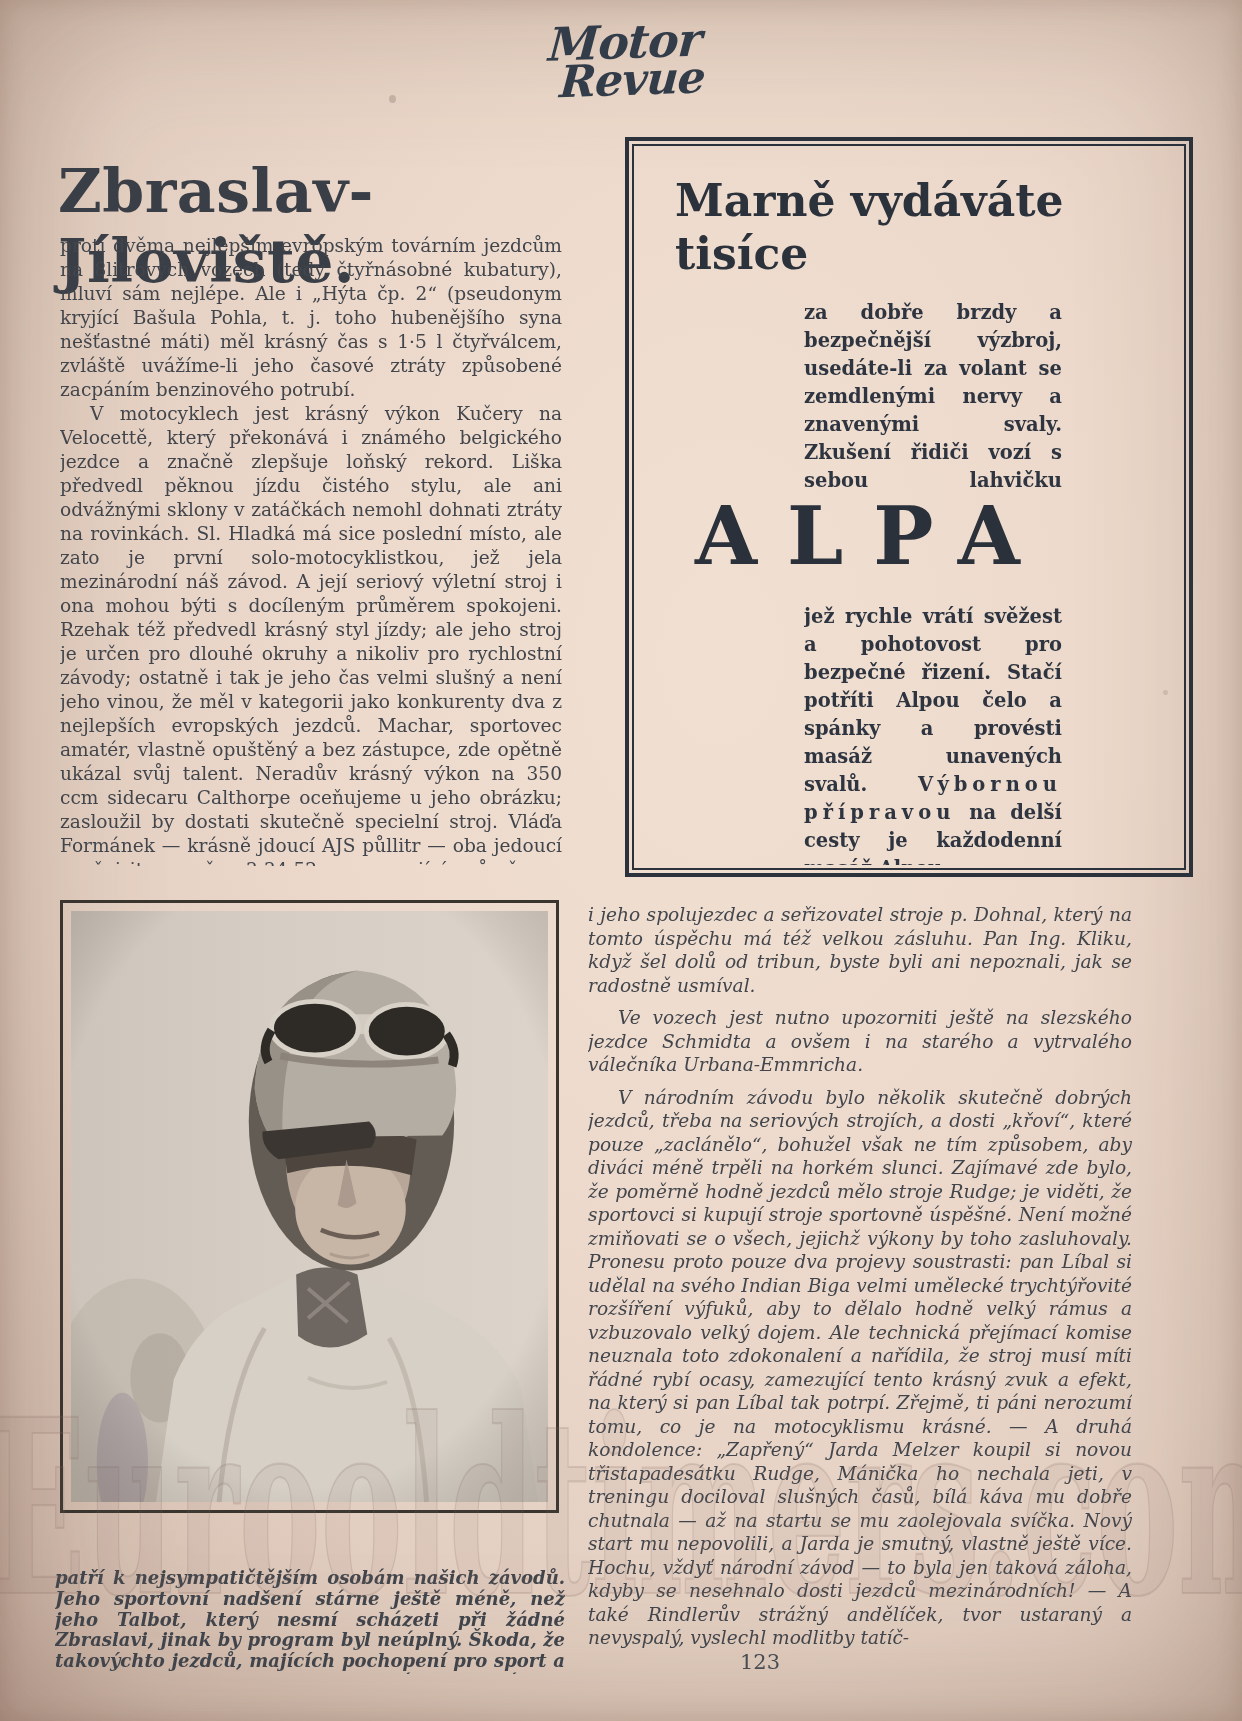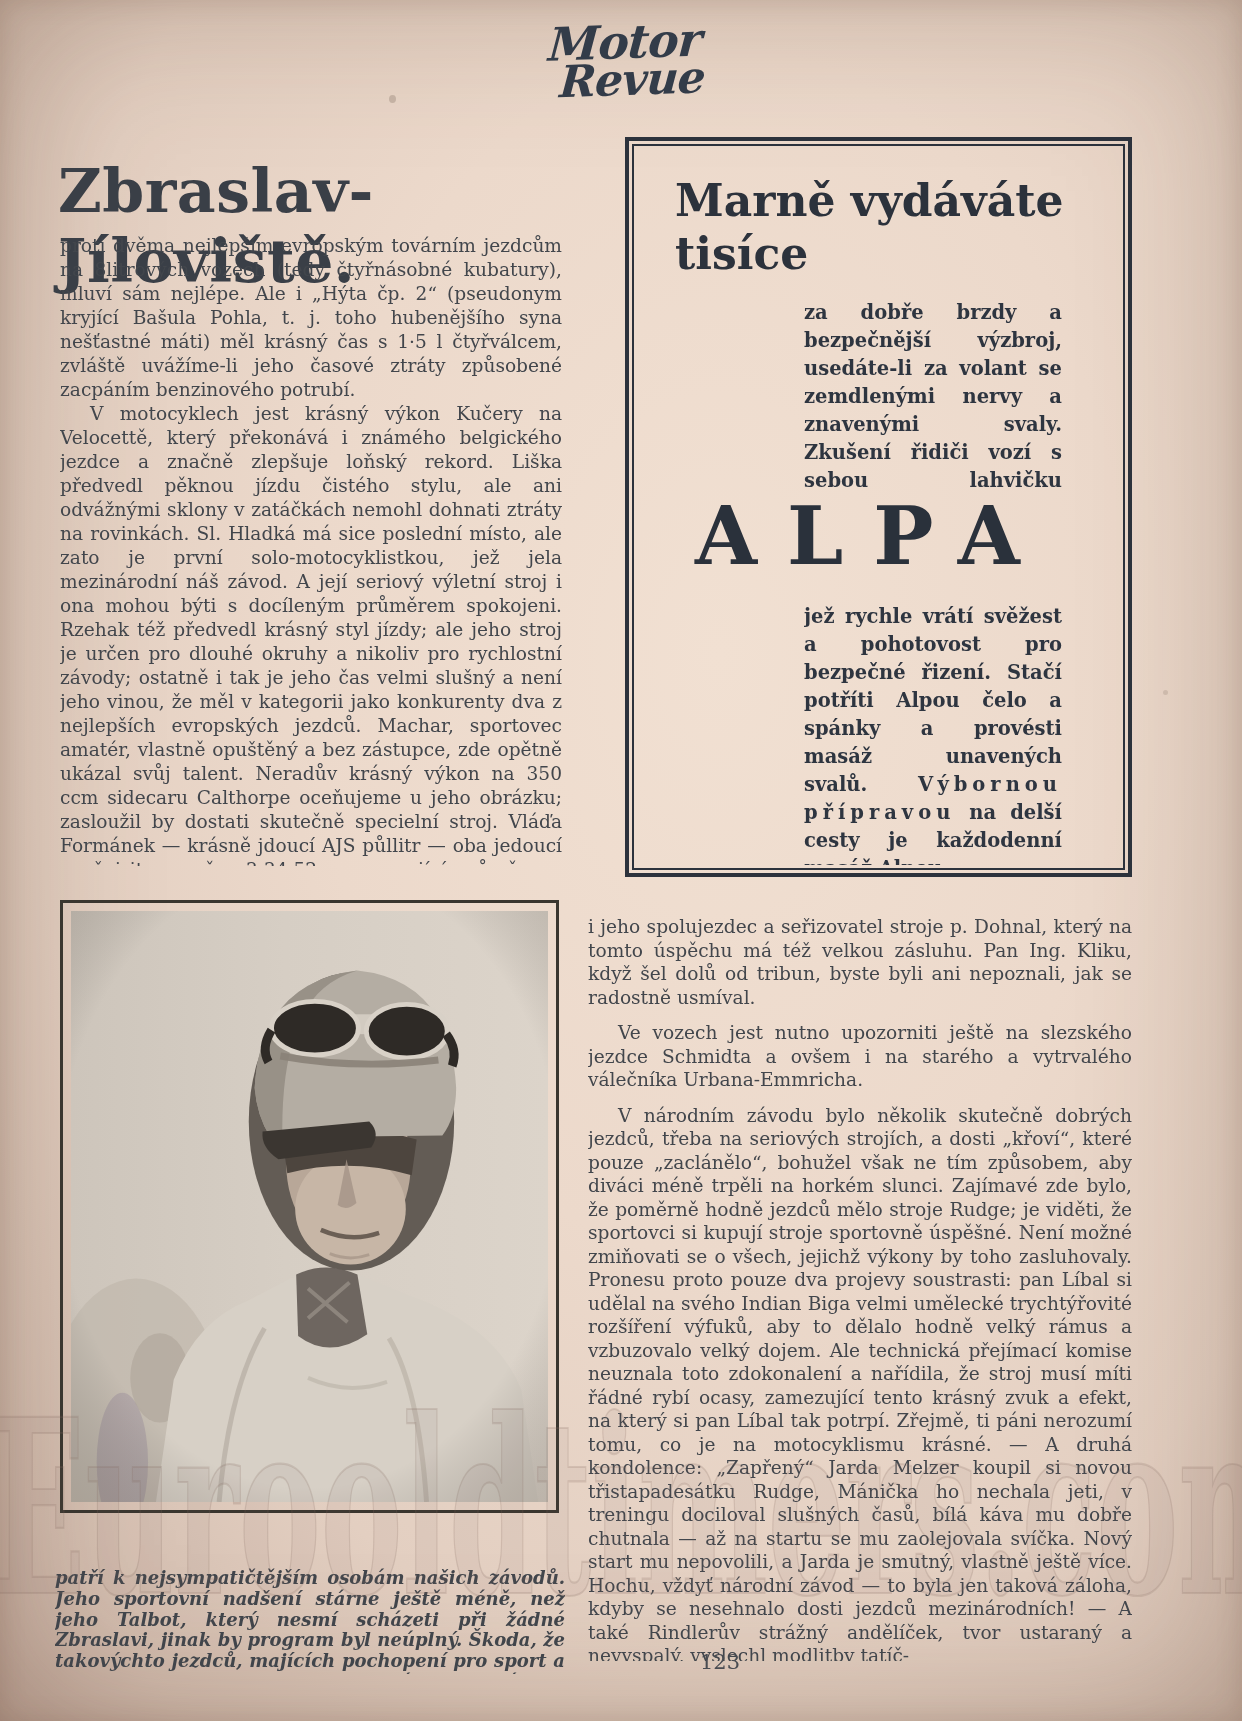--- a/index.html
+++ b/index.html
@@ -27,39 +27,39 @@
   
   .photo-frame{position:absolute;left:60px;top:900px;width:499px;height:613px;
                box-sizing:border-box;border:3px solid #3a362f;padding:8px;}
   .photo-frame svg{display:block;width:100%;height:100%;}
   .cap-title{position:absolute;left:60px;top:1524px;width:500px;text-align:center;
              font-size:20px;font-weight:bold;font-style:italic;letter-spacing:1.5px;color:#3c4046;}
   .cap-text{position:absolute;left:55px;top:1550px;width:510px;height:106px;overflow:hidden;
             font-size:18px;line-height:20.8px;font-style:italic;font-weight:bold;
             text-align:justify;text-align-last:center;color:#41454b;}
   
-  .ad-box{position:absolute;left:625px;top:137px;width:507px;height:740px;box-sizing:border-box;
+  .ad-box{position:absolute;left:625px;top:137px;width:568px;height:740px;box-sizing:border-box;
           border:4px solid #2c323c;color:#2c323c;padding-left:16px;}
   .ad-box::before{content:"";position:absolute;inset:3px;border:2px solid #2c323c;pointer-events:none;}
   .ad-title{position:absolute;left:46px;top:34px;width:420px;margin:0;
             font-size:44px;line-height:1.2;font-weight:bold;color:#2c323c;}
   .ad-p{position:absolute;left:175px;width:258px;margin:0;font-size:19.5px;line-height:28px;
         font-weight:bold;text-align:justify;color:#2e3540;}
   .ad-p1{top:158px;height:200px;overflow:hidden;}
   .ad-p2{top:462px;height:262px;overflow:hidden;}
   .sp{letter-spacing:5px;}
   .ad-brand{position:absolute;left:66px;top:348px;font-size:80px;font-weight:bold;
             letter-spacing:30px;color:#2a313b;white-space:nowrap;}
   
   .rcol{position:absolute;left:588px;top:903px;width:544px;height:758px;overflow:hidden;
         font-size:18.6px;line-height:23.5px;text-align:justify;}
-  .rcol p{margin:12px 0 9px 0;}
+  .rcol p{margin:0 0 9px 0;font-style:italic;}
   .rcol p.ind{text-indent:30px;}
   
-  .pagenum{position:absolute;left:700px;top:1650px;width:120px;
+  .pagenum{position:absolute;left:700px;top:1650px;width:120px;text-align:center;
            font-size:21px;color:#494c52;}
   .wm-big{position:absolute;left:-8px;top:1388px;white-space:nowrap;pointer-events:none;
           font-size:215px;font-weight:bold;line-height:1;
           color:rgba(128,106,94,.07);-webkit-text-stroke:2px rgba(128,106,94,.20);
           transform:scale(.57,1.12);transform-origin:left top;}
   .wm-small{position:absolute;left:22px;top:1668px;white-space:nowrap;pointer-events:none;
             font-size:40px;letter-spacing:1px;color:rgba(124,101,90,.40);
             text-shadow:0 2px 1px rgba(255,246,238,.45), 0 -1px 1px rgba(85,58,45,.18);}
 </style>
 </head>

